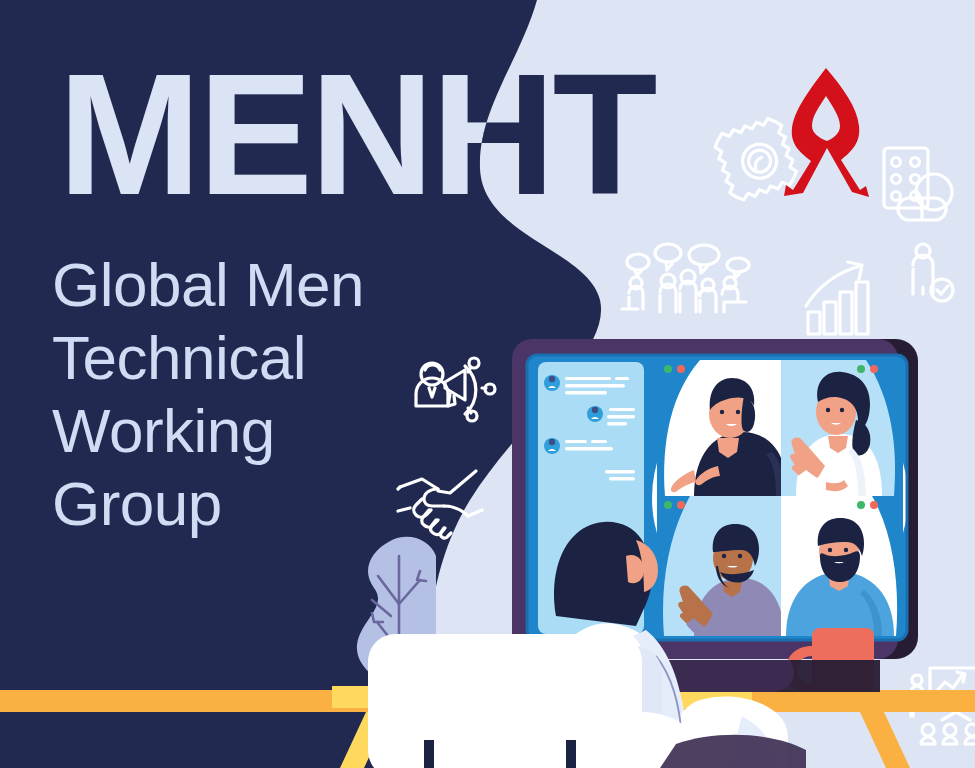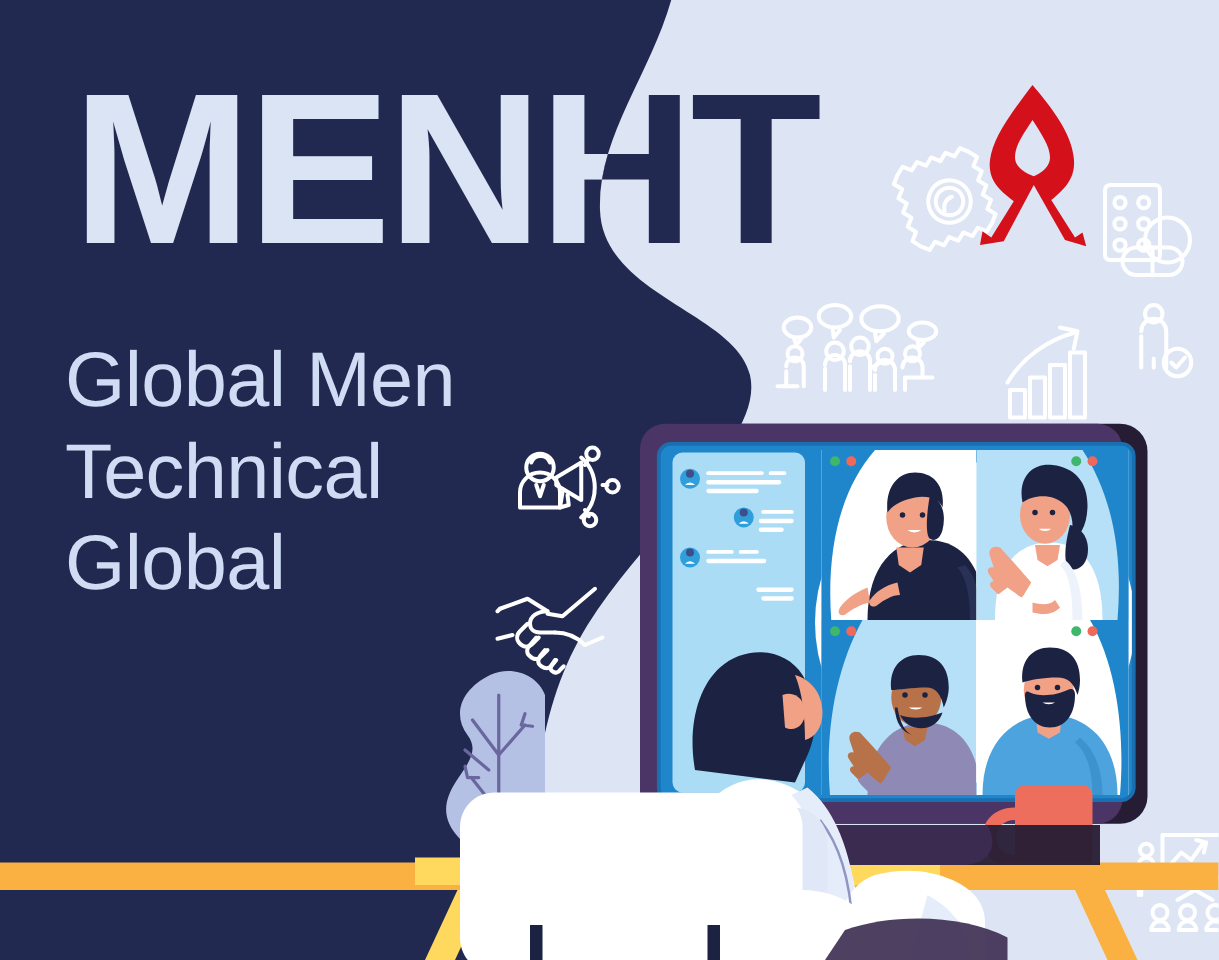--- a/index.html
+++ b/index.html
@@ -5,21 +5,21 @@
 <style>
   html,body{margin:0;padding:0;}
   body{
     width:975px;height:768px;overflow:hidden;
     font-family:"Liberation Sans","DejaVu Sans",sans-serif;
     background:#dde5f5;
   }
   #stage{position:relative;width:975px;height:768px;overflow:hidden;background:#dde5f5;}
   #stage svg.full{position:absolute;left:0;top:0;width:975px;height:768px;}
   .sub{
-    position:absolute;left:52px;top:268px;
+    position:absolute;left:52px;top:248px;
     font-size:62px;line-height:73px;font-weight:400;
     color:#cfdcf3;width:360px;letter-spacing:-0.5px;
   }
 </style>
 </head>
 <body>
 
 <div id="stage">
 
   <svg class="full" viewBox="0 0 975 768" preserveAspectRatio="none">
@@ -388,16 +388,17 @@
     </g>
 
     <g clip-path="url(#clipLight)">
       <text id="t-dark" x="58" y="194" font-family="Liberation Sans, DejaVu Sans, sans-serif" font-size="172" font-weight="bold" letter-spacing="-3" fill="#212950">MENHT</text>
     </g>
   </svg>
 
   <div class="sub">
     <div>Global Men</div>
     <div>Technical</div>
-    <div>Global</div>
+    <div>Working</div>
+    <div>Group</div>
   </div>
 
 </div>
 
 </body></html>

